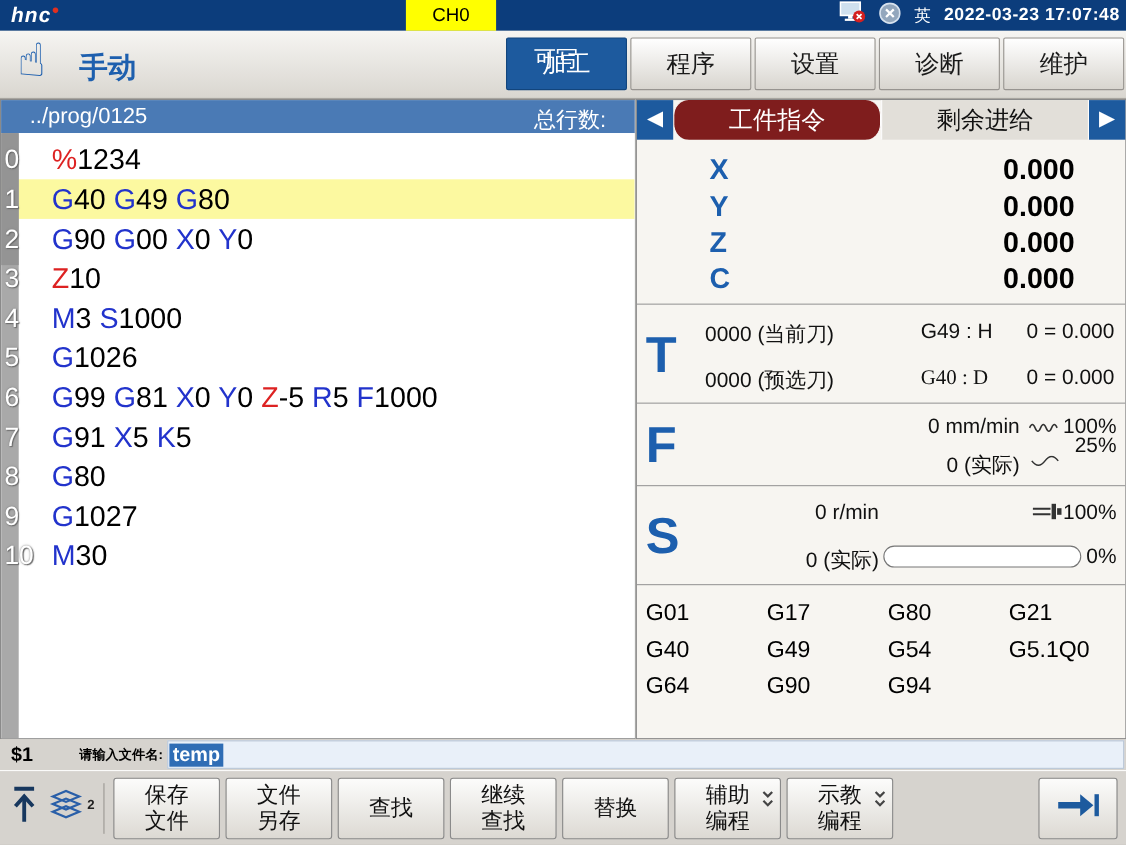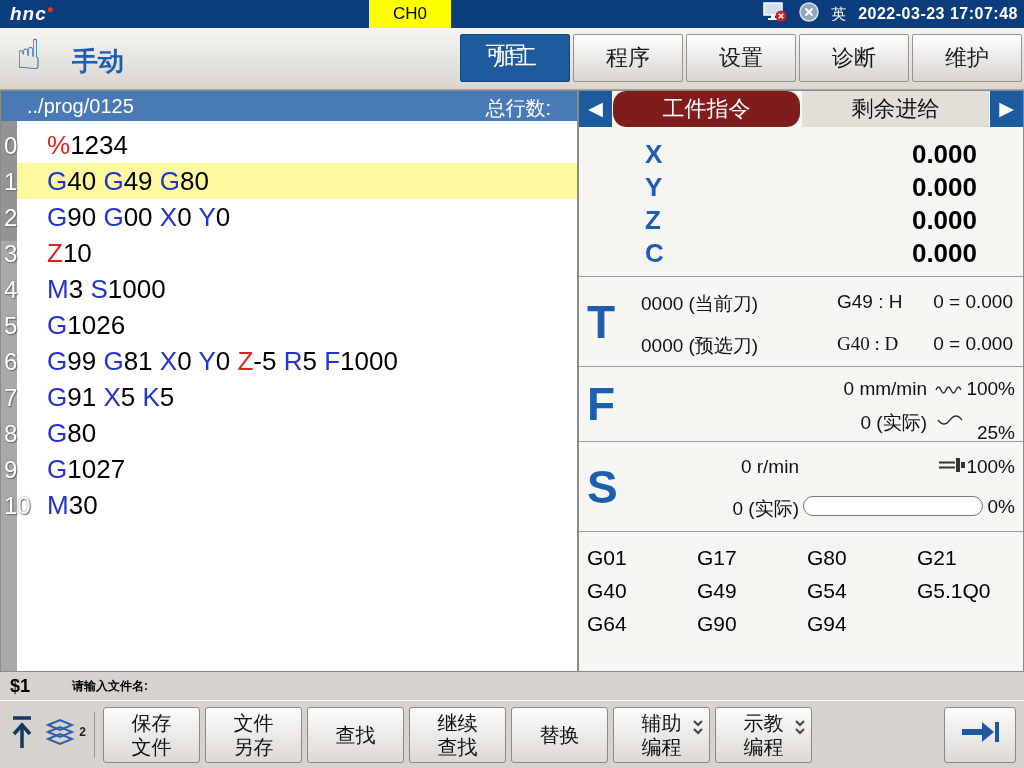--- a/index.html
+++ b/index.html
@@ -200,21 +200,21 @@
             <path d="M1 7 Q3.5 1 6 7 T11 7 T16 7 T21 7 T26 7" fill="none" stroke="#333" stroke-width="1.4"></path>
           </svg>
       </span>
       <span class="abs" style="right:8px; top:11px;">100%</span>
       <span class="abs" style="right:96px; top:43px;">0 (实际)</span>
       <span class="abs" style="right:60px; top:45px;">
         <svg width="26" height="14" viewBox="0 0 26 14">
             <path d="M1 5 Q7 13 13 5 T25 5" fill="none" stroke="#333" stroke-width="1.4"></path>
           </svg>
       </span>
-      <span class="abs" style="right:8px; top:55px;margin-left:20px;">25%</span>
+      <span class="abs" style="right:8px; top:28px;margin-left:20px;">25%</span>
     </div>
 
     <div class="sect spin-sect">
       <span class="big-letter">S</span>
       <span class="abs" style="right:224px; top:14px;">0 r/min</span>
       <span class="abs" style="right:56px; top:14px;">
         <svg width="30" height="18" viewBox="0 0 30 18">
             <path d="M2 6.5 H18 M2 11.5 H18" stroke="#333" stroke-width="2"></path>
             <rect x="19" y="2" width="4" height="14" fill="#333"></rect>
             <rect x="24" y="6" width="4" height="6" fill="#333"></rect>
@@ -238,20 +238,23 @@
       <span>G64</span>
       <span>G90</span>
       <span>G94</span>
       <span></span>
     </div>
   </div>
 
   <div class="cmdline">
     <span class="cmd-channel">$1</span>
     <span class="cmd-prompt">请输入文件名:</span>
+    <div class="cmd-input">
+      <span class="cmd-selection">temp</span>
+    </div>
   </div>
 
   <div class="toolbar">
     <div class="tool-icons">
       <span>
         <svg width="28" height="36" viewBox="0 0 28 36">
           <path d="M5 3 H23" stroke="#17375e" stroke-width="3.5"></path>
           <path d="M14 10 L14 33" stroke="#17375e" stroke-width="3.5"></path>
           <path d="M6 19 L14 10 L22 19" fill="none" stroke="#17375e" stroke-width="3.5"></path>
         </svg>

